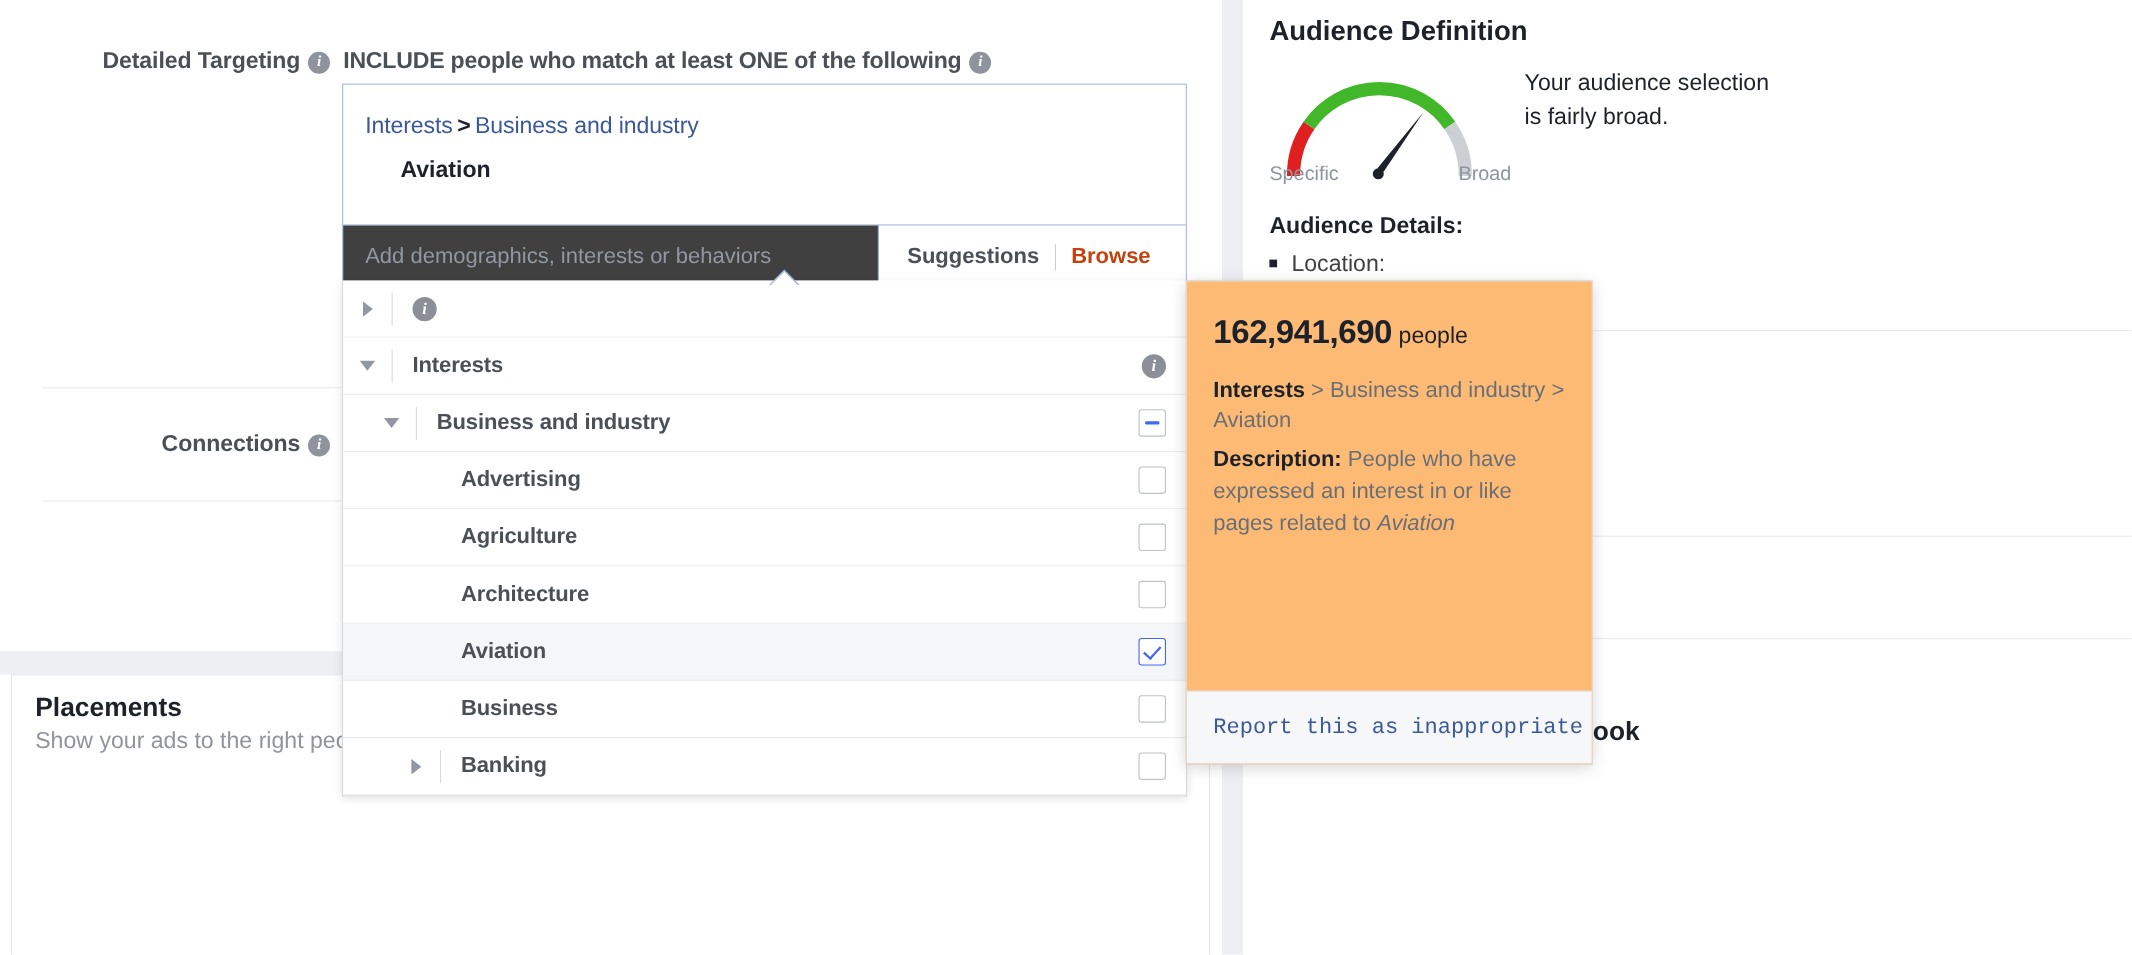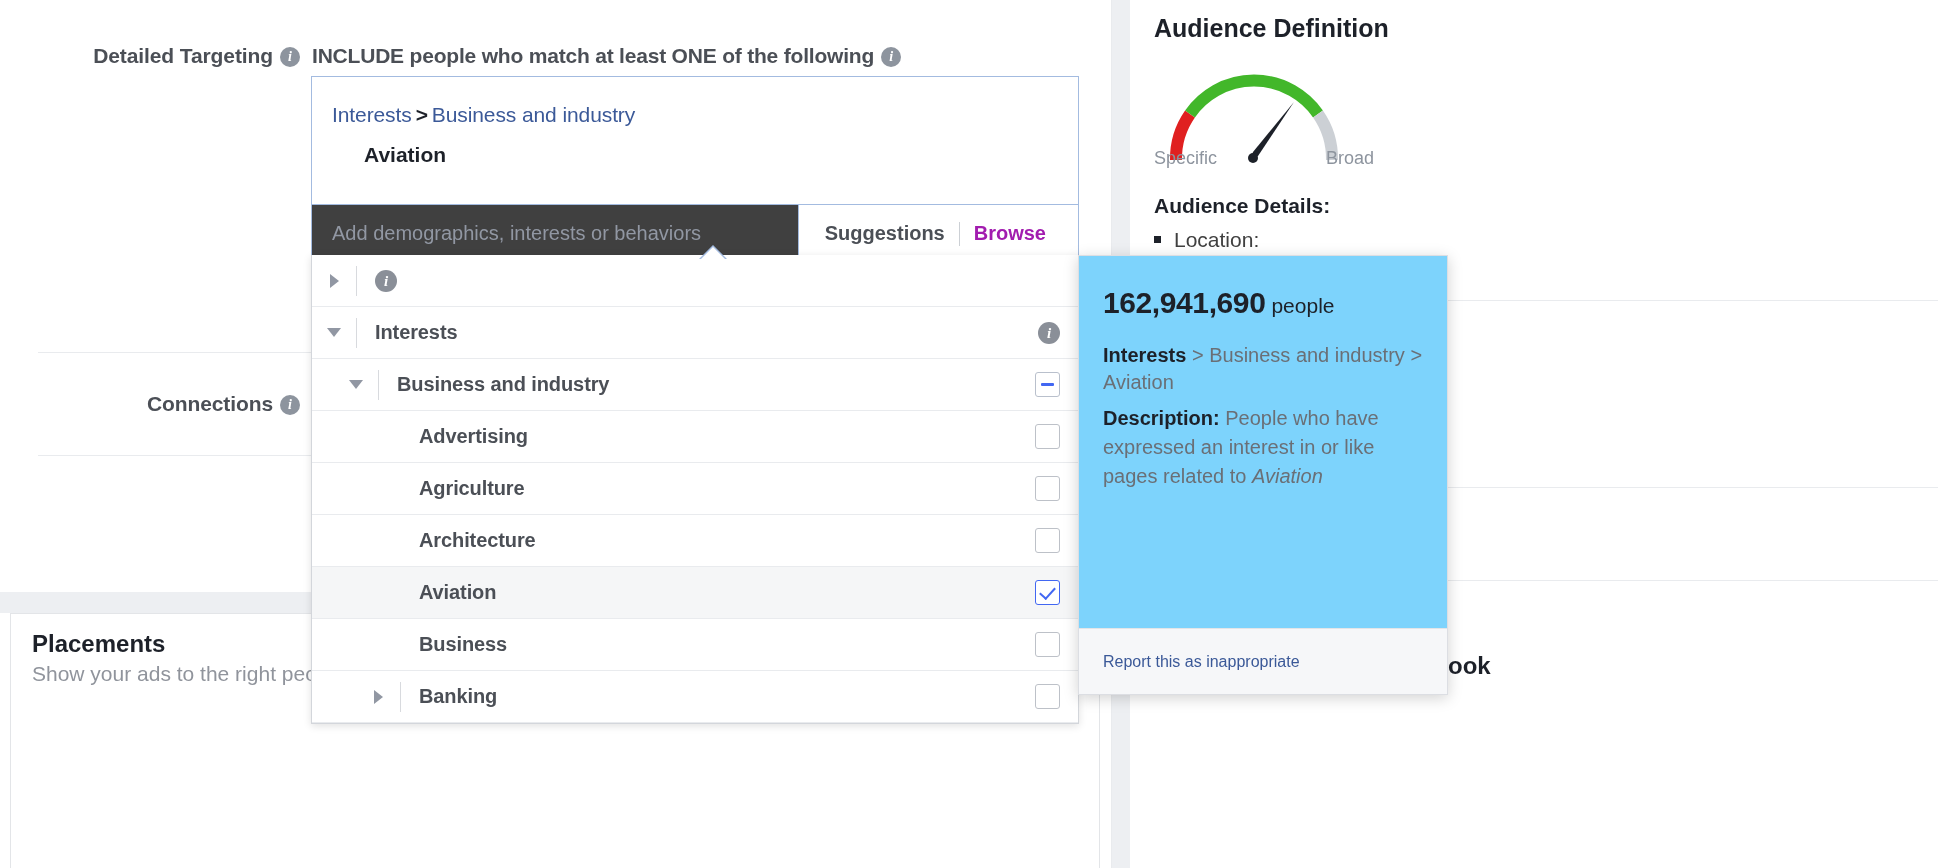--- a/index.html
+++ b/index.html
@@ -136,21 +136,21 @@
     color: #4b4f56;
     padding: 0 12px;
     cursor: default;
     white-space: nowrap;
   }
   .tab.sep-bar {
     width: 1px; height: 24px;
     background: #ccd0d5;
     padding: 0; margin: 0 2px;
   }
-  .tab.active { color: #a21caf; }
+  .tab.active { color: #c2410c; }
 
   
   .dropdown {
     position: absolute;
     left: 311px; top: 255px;
     width: 768px;
     background: #ffffff;
     border: 1px solid #d3d6db;
     border-top: none;
     box-shadow: 0 2px 8px rgba(0,0,0,0.12);
@@ -387,21 +387,21 @@
     font-size: 21px;
     color: #1d2129;
     white-space: nowrap;
   }
 
   
   .tooltip {
     position: absolute;
     left: 1078px; top: 255px;
     width: 370px; height: 440px;
-    background: #7dd3fc;
+    background: #fdba74;
     border: 1px solid #dcdee3;
     box-shadow: 0 3px 14px rgba(0,0,0,0.18);
     z-index: 40;
     overflow: hidden;
   }
   .tt-arrow {
     position: absolute;
     left: -11px; top: 331px;
     width: 0; height: 0;
     border-top: 11px solid transparent;
@@ -447,24 +447,25 @@
     position: absolute;
     left: 0; bottom: 0;
     width: 370px; height: 66px;
     background: #f6f7f9;
     border-top: 1px solid #e3e5e8;
     display: flex;
     align-items: center;
     padding-left: 24px;
   }
   .tt-report {
-    font-size: 16px;
+    font-size: 20px;
     color: #3b5998;
     text-decoration: none;
     cursor: pointer;
+    font-family: Liberation Mono, monospace;
   }
 </style>
 </head>
 <body>
 
 <div id="stage">
 
   <div class="left-pane">
 
     <div class="form-row-label" id="detailed-targeting-label">
@@ -586,20 +587,21 @@
         <polygon points="96,100 104,96 140,42 99,92" fill="#1d2129"></polygon>
         <circle cx="99" cy="98" r="5" fill="#1d2129"></circle>
       </svg>
     </div>
 
     <div class="gauge-labels">
       <span>Specific</span>
       <span>Broad</span>
     </div>
 
+    <div class="gauge-text">Your audience selection is fairly broad.</div>
 
     <div class="details-title">Audience Details:</div>
     <div class="detail-bullet"></div>
     <div class="detail-item">Location:</div>
 
     <div class="rail-line" style="top:300px;"></div>
     <div class="rail-text" style="left:244px; top:405px; font-weight:bold;">k Right</div>
     <div class="rail-text" style="left:244px; top:432px; font-weight:bold;">dience</div>
     <div class="rail-line" style="top:487px;"></div>
     <div class="rail-text" style="left:290px; top:532px;">le</div>

